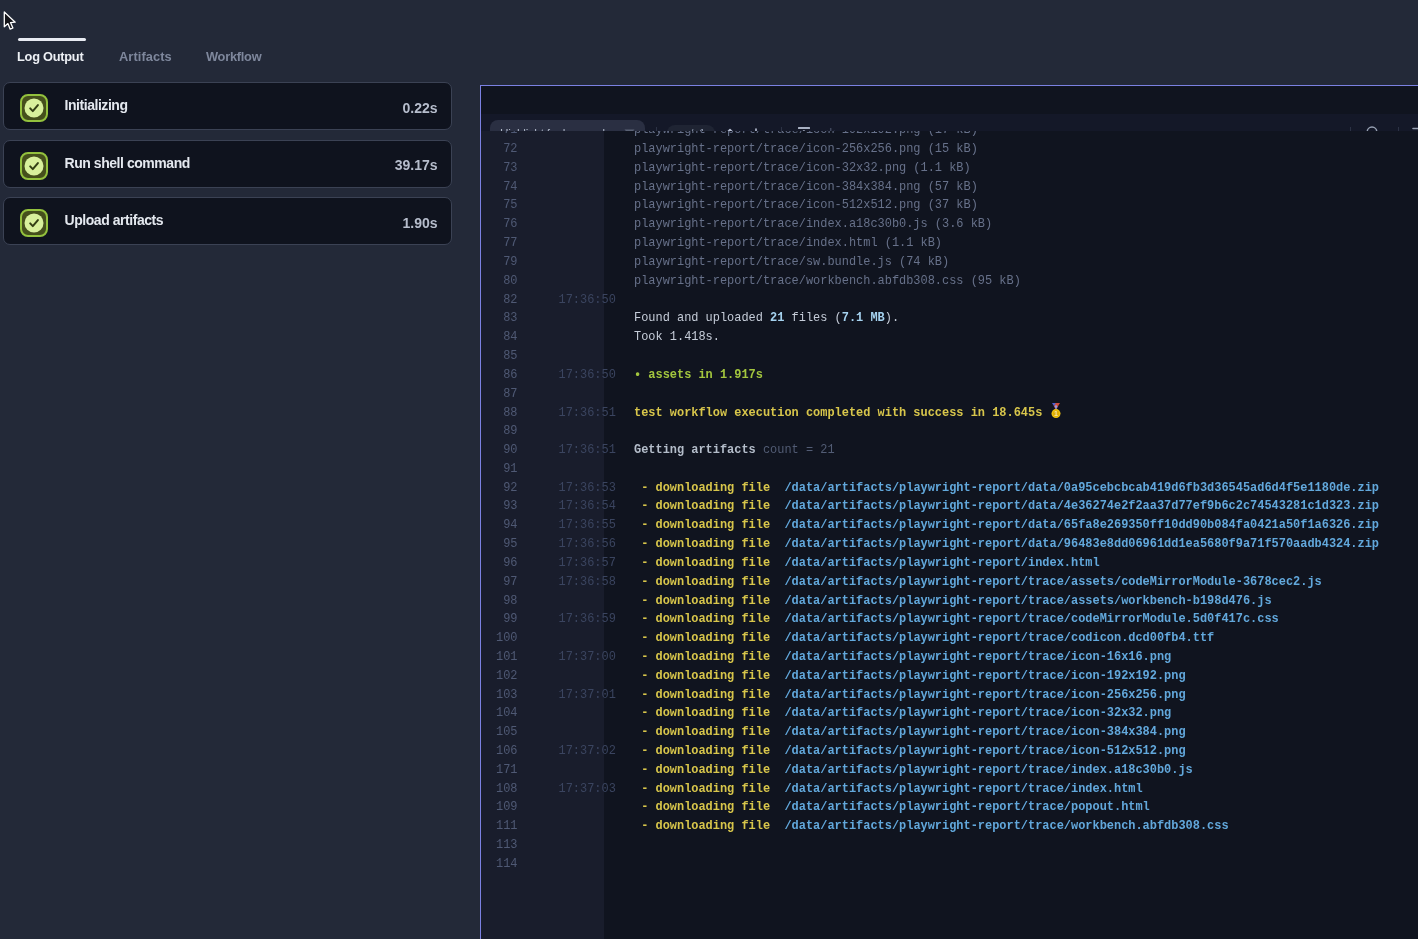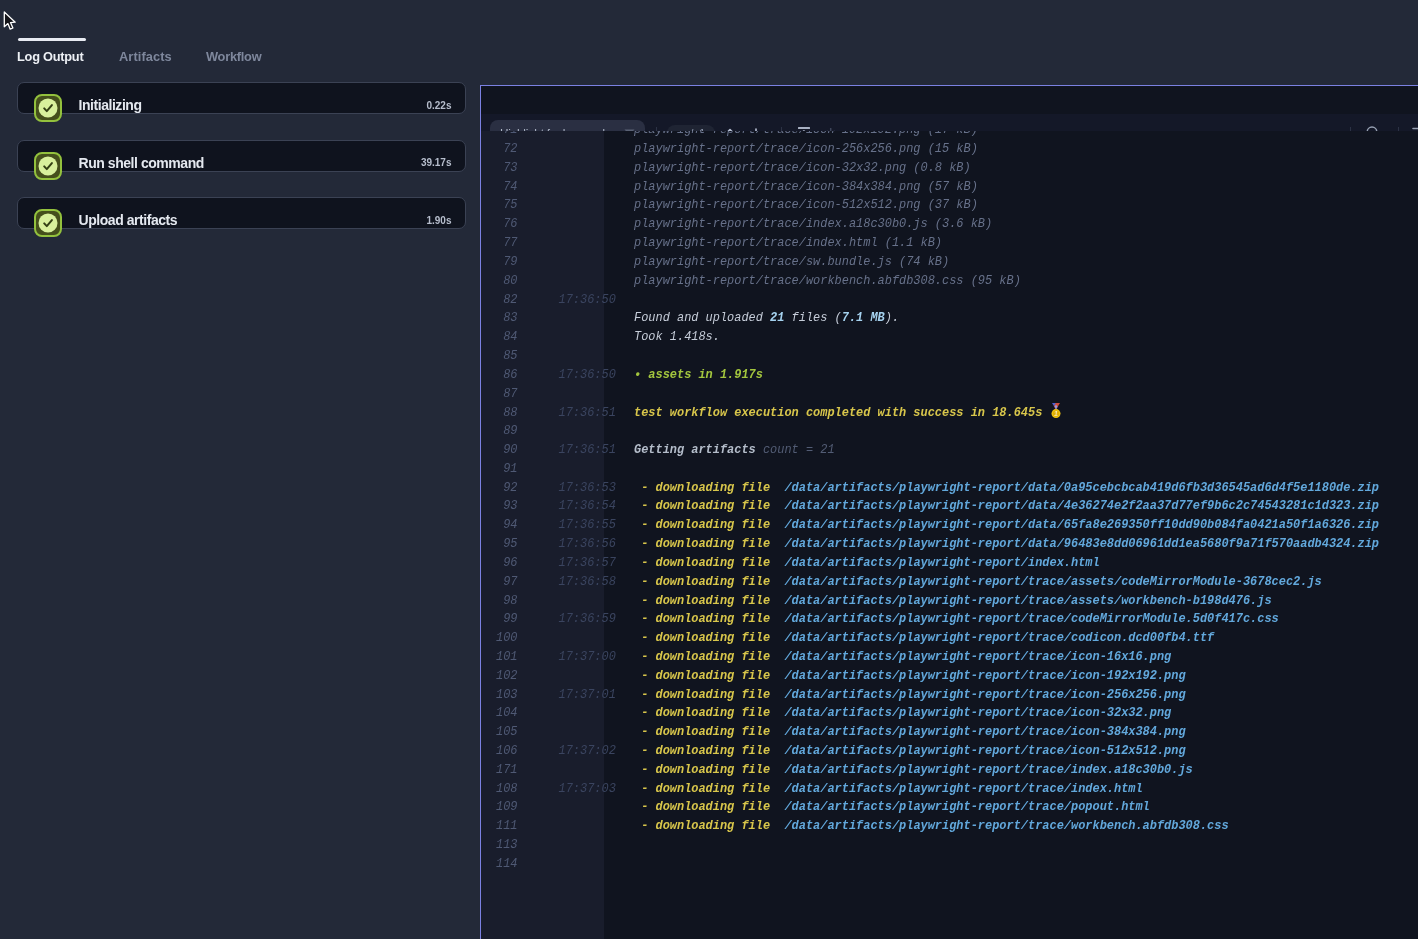--- a/index.html
+++ b/index.html
@@ -4,36 +4,36 @@
 * { margin:0; padding:0; box-sizing:border-box; }
 html,body { width:1418px; height:939px; overflow:hidden; background:#232938; font-family:"Liberation Sans",sans-serif; }
 .abs { position:absolute; }
 
 
 .tab { position:absolute; top:10.2px; font-size:12.8px; font-weight:700; letter-spacing:-0.25px; color:#7e879c;margin-top:39px; }
 .tab.active { color:#edf0f5; }
 .tabline { position:absolute; left:17.6px; top:38.1px; width:68.4px; height:2.8px; background:#e8ebf2; border-radius:2px; }
 
 
-.card { position:absolute; left:17px; width:449px; height:32px; background:#0f131e; border:1px solid #3b4254; border-radius:7px; }
+.card { position:absolute; left:3px; width:449px; height:48px; background:#0f131e; border:1px solid #3b4254; border-radius:7px; }
 .stepicon { position:absolute; left:16px; top:11.4px; width:28px; height:28px; }
 .ctitle { position:absolute; left:60.5px; top:14px; font-size:14px; font-weight:700; letter-spacing:-0.45px; color:#e4e8ef; }
-.cdur { position:absolute; right:13.5px; top:16.5px; font-size:10px; font-weight:700; color:#b6bdcc; }
+.cdur { position:absolute; right:13.5px; top:16.5px; font-size:14px; font-weight:700; color:#b6bdcc; }
 
 
 .panel { position:absolute; left:480px; top:85px; width:938px; height:854px; background:#10141f; border-top:1.5px solid #7b81e2; border-left:1.5px solid #7b81e2; }
 .toolbar { position:absolute; left:0; top:0; width:100%; height:44.5px; background:#141828; border-bottom:1px solid #1d2232;margin-top:28px; }
 .pill { position:absolute; left:9px; top:5.5px; width:154.5px; height:27px; background:#2a2f42; border-radius:8px; color:#aeb6c6; font-size:11.8px; letter-spacing:-0.25px; line-height:27px; padding-left:10px; }
 .sep { position:absolute; top:13px; width:1px; height:13px; background:#2c3245; }
 .counter { position:absolute; left:185.8px; top:10.7px; width:48.7px; height:17px; background:#1f2433; border-radius:8px; color:#8d96aa; font-size:11.5px; letter-spacing:1.2px; line-height:17px; text-align:center; text-indent:5px; }
 .ticon { position:absolute; top:0; }
 
 
 .logwrap { position:absolute; left:0; top:44.5px; width:100%; bottom:0; overflow:hidden;
-  background:linear-gradient(90deg, #191d2c 0, #191d2c 123px, #10141f 123px);font-style:italic; }
+  background:linear-gradient(90deg, #191d2c 0, #191d2c 123px, #10141f 123px); }
 .scroll { position:absolute; left:0; top:-9.299999999999997px; width:100%; }
 .row { height:18.825px; line-height:18.825px; white-space:pre; font-family:"Liberation Mono",monospace; font-size:11.95px; }
 .ln { display:inline-block; width:36.5px; text-align:right; color:#4f5974; }
 .ts { display:inline-block; width:57.3px; margin-left:41px; color:#3a445f; }
 .msg { margin-left:18.2px; }
 .g { color:#67718a; }
 .g2 { color:#525c74; }
 .w { color:#c6cdd9; }
 .w2 { color:#b4bdca; }
 .y { color:#d8c64b; }
@@ -107,21 +107,21 @@
       </svg>
     <div class="sep" style="left:917px;"></div>
     <svg class="ticon" style="left:931px; top:12px;" width="14" height="14" viewBox="0 0 14 14">
         <path d="M1 2.5 H13 M1 7 H13 M1 11.5 H8" stroke="#97a0b2" stroke-width="1.6" stroke-linecap="round"></path>
       </svg>
   </div>
   <div class="logwrap">
       <div class="scroll">
 <div class="row"><span class="ln">71</span><span class="ts"></span><span class="msg"><span class="g">playwright-report/trace/icon-192x192.png (17 kB)</span></span></div>
 <div class="row"><span class="ln">72</span><span class="ts"></span><span class="msg"><span class="g">playwright-report/trace/icon-256x256.png (15 kB)</span></span></div>
-<div class="row"><span class="ln">73</span><span class="ts"></span><span class="msg"><span class="g">playwright-report/trace/icon-32x32.png (0.8 kB)</span></span></div>
+<div class="row"><span class="ln">73</span><span class="ts"></span><span class="msg"><span class="g">playwright-report/trace/icon-32x32.png (1.1 kB)</span></span></div>
 <div class="row"><span class="ln">74</span><span class="ts"></span><span class="msg"><span class="g">playwright-report/trace/icon-384x384.png (57 kB)</span></span></div>
 <div class="row"><span class="ln">75</span><span class="ts"></span><span class="msg"><span class="g">playwright-report/trace/icon-512x512.png (37 kB)</span></span></div>
 <div class="row"><span class="ln">76</span><span class="ts"></span><span class="msg"><span class="g">playwright-report/trace/index.a18c30b0.js (3.6 kB)</span></span></div>
 <div class="row"><span class="ln">77</span><span class="ts"></span><span class="msg"><span class="g">playwright-report/trace/index.html (1.1 kB)</span></span></div>
 <div class="row"><span class="ln">79</span><span class="ts"></span><span class="msg"><span class="g">playwright-report/trace/sw.bundle.js (74 kB)</span></span></div>
 <div class="row"><span class="ln">80</span><span class="ts"></span><span class="msg"><span class="g">playwright-report/trace/workbench.abfdb308.css (95 kB)</span></span></div>
 <div class="row"><span class="ln">82</span><span class="ts">17:36:50</span><span class="msg"></span></div>
 <div class="row"><span class="ln">83</span><span class="ts"></span><span class="msg"><span class="w">Found and uploaded <span class="cy b">21</span> files (<span class="cy b">7.1 MB</span>).</span></span></div>
 <div class="row"><span class="ln">84</span><span class="ts"></span><span class="msg"><span class="w">Took 1.418s.</span></span></div>
 <div class="row"><span class="ln">85</span><span class="ts"></span><span class="msg"></span></div>

